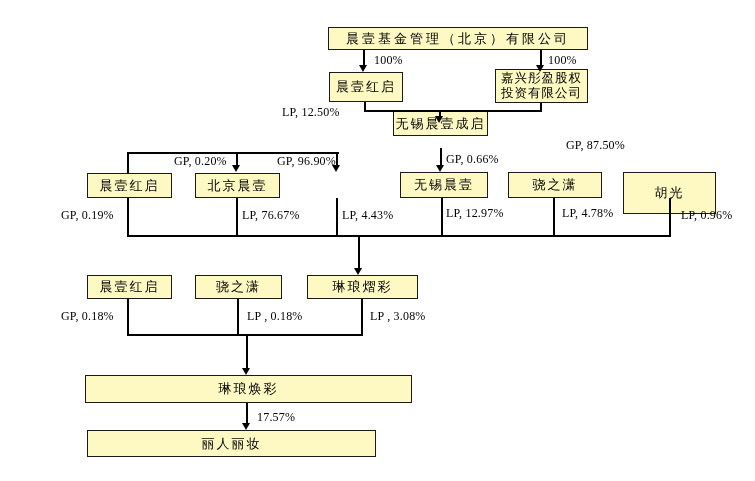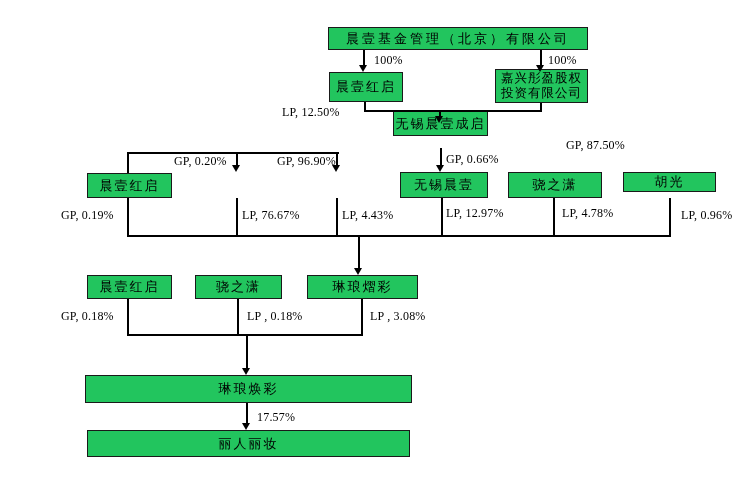--- a/index.html
+++ b/index.html
@@ -1,18 +1,18 @@
 <!DOCTYPE html>
 <html><head>
 <meta charset="utf-8">
 <style>
   html,body{margin:0;padding:0;background:#fff;}
   .canvas{position:relative;width:755px;height:481px;background:#ffffff;
     font-family:"Liberation Serif","DejaVu Serif",serif;color:#000;overflow:hidden;}
-  .node{position:absolute;border:1px solid #1a1a1a;background:#22c55e;
+  .node{position:absolute;border:1px solid #1a1a1a;background:#fef9c3;
     display:flex;align-items:center;justify-content:center;
     font-size:13px;letter-spacing:2px;box-sizing:border-box;text-align:center;}
   .node.two{flex-direction:column;font-size:12.5px;line-height:15px;letter-spacing:1px;}
   .ln{position:absolute;background:#000;}
   .arr{position:absolute;width:0;height:0;
     border-left:4px solid transparent;border-right:4px solid transparent;
     border-top:7px solid #000;}
   .lbl{position:absolute;font-size:12px;white-space:nowrap;letter-spacing:0.2px;}
 </style>
 </head>
@@ -25,30 +25,31 @@
   <div class="node" style="left:329px;top:72px;width:74px;height:30px;">晨壹红启</div>
 
   <div class="node two" style="left:495px;top:69px;width:93px;height:34px;">
     <span>嘉兴彤盈股权</span>
     <span>投资有限公司</span>
   </div>
 
   <div class="node" style="left:393px;top:111px;width:95px;height:25px;">无锡晨壹成启</div>
 
   <div class="node" style="left:87px;top:173px;width:85px;height:25px;">晨壹红启</div>
+  <div class="node" style="left:195px;top:173px;width:85px;height:25px;">北京晨壹</div>
   <div class="node" style="left:400px;top:172px;width:88px;height:26px;">无锡晨壹</div>
   <div class="node" style="left:508px;top:172px;width:94px;height:26px;">骁之潇</div>
-  <div class="node" style="left:623px;top:172px;width:93px;height:20px;">胡光</div>
+  <div class="node" style="left:623px;top:172px;width:93px;height:42px;">胡光</div>
 
   <div class="node" style="left:87px;top:275px;width:85px;height:24px;">晨壹红启</div>
   <div class="node" style="left:195px;top:275px;width:87px;height:24px;">骁之潇</div>
   <div class="node" style="left:307px;top:275px;width:111px;height:24px;">琳琅熠彩</div>
 
   <div class="node" style="left:85px;top:375px;width:327px;height:28px;">琳琅焕彩</div>
-  <div class="node" style="left:87px;top:430px;width:323px;height:27px;">丽人丽妆</div>
+  <div class="node" style="left:87px;top:430px;width:289px;height:27px;">丽人丽妆</div>
 
   <div class="ln" style="left:363px;top:50px;width:2px;height:16px;"></div>
   <div class="arr" style="left:359px;top:65px;"></div>
   <div class="ln" style="left:540px;top:50px;width:2px;height:16px;"></div>
   <div class="arr" style="left:536px;top:65px;"></div>
 
   <div class="ln" style="left:364px;top:102px;width:2px;height:10px;"></div>
   <div class="ln" style="left:540px;top:103px;width:2px;height:9px;"></div>
   <div class="ln" style="left:364px;top:110px;width:178px;height:2px;"></div>
   <div class="ln" style="left:439px;top:110px;width:2px;height:7px;"></div>

